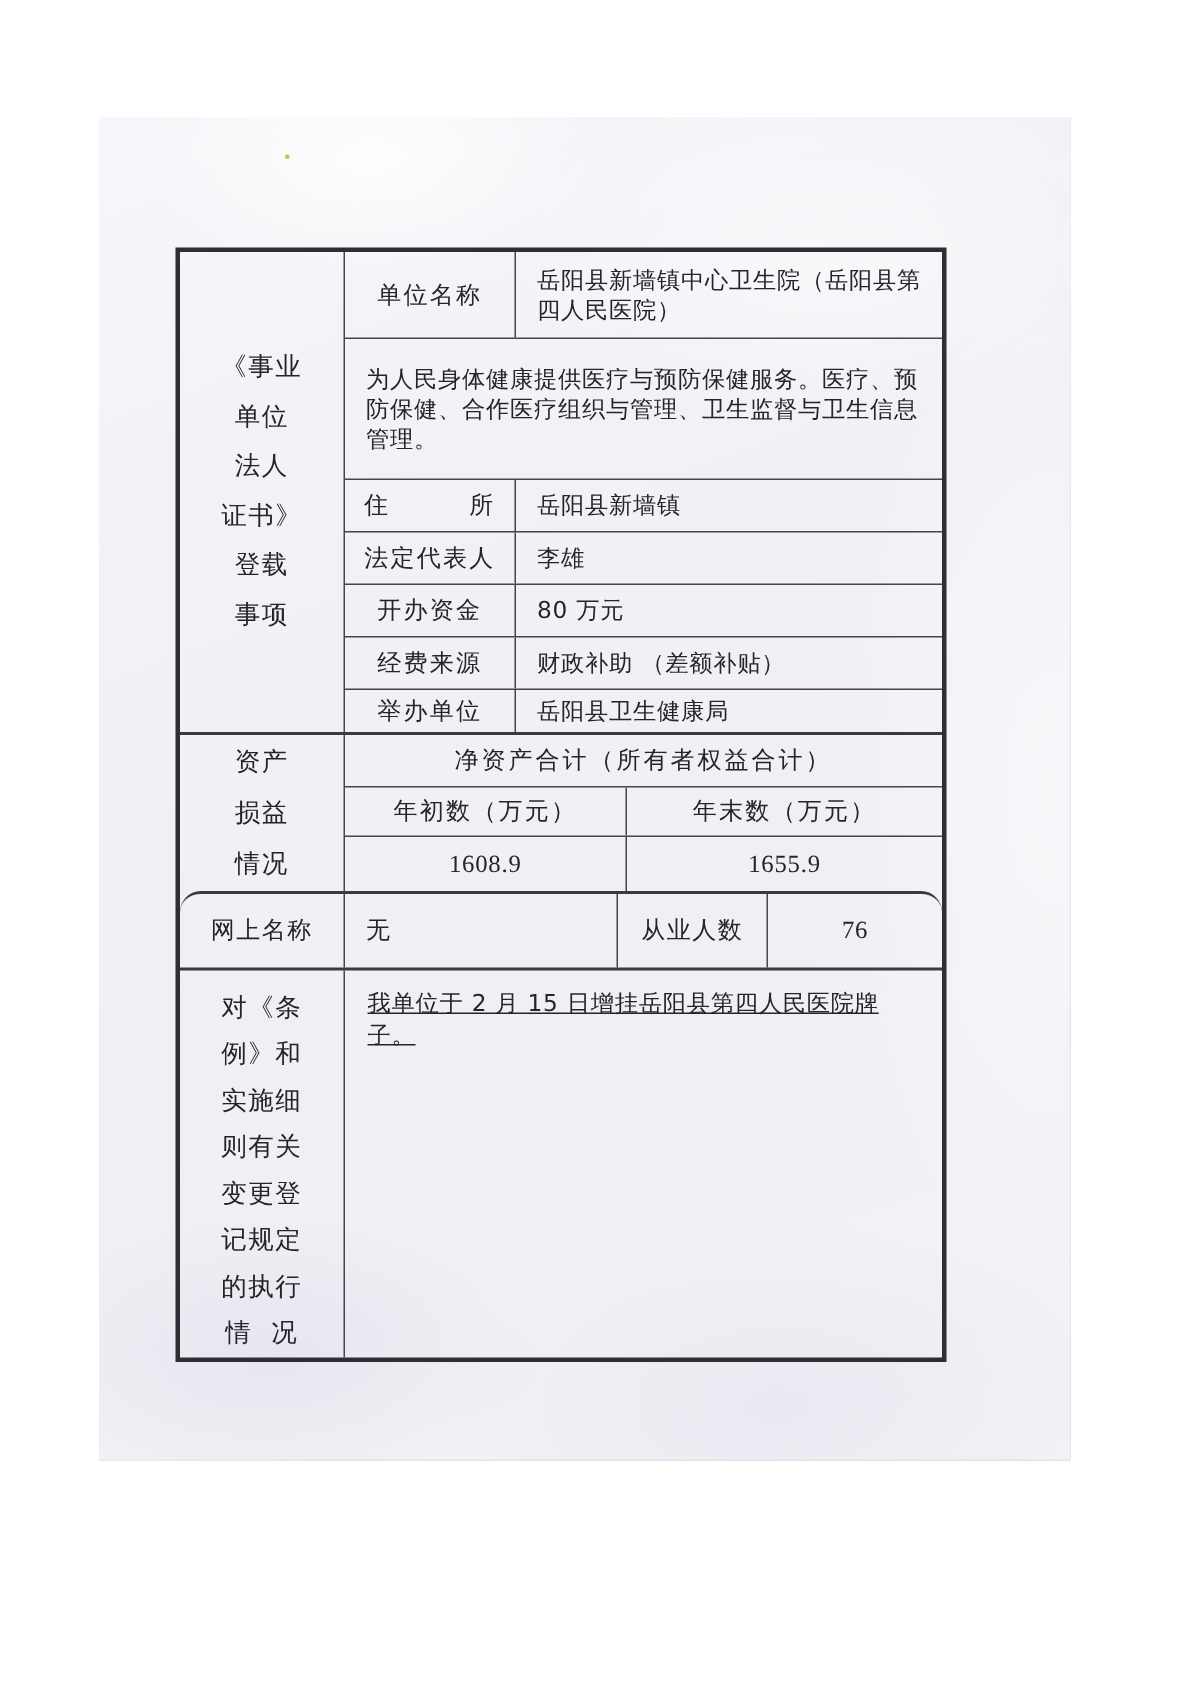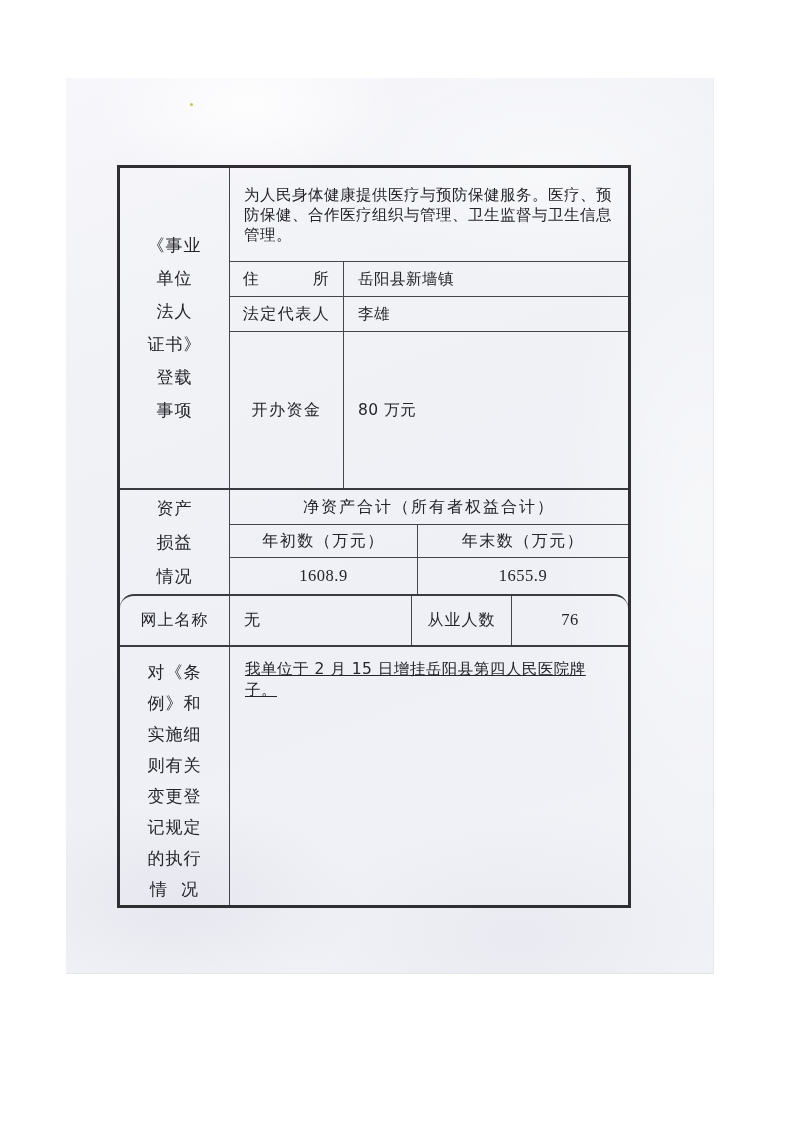--- a/index.html
+++ b/index.html
@@ -110,34 +110,46 @@
     <div class="section sec-cert">
       <div class="side">
         <div class="ln">《事业</div>
         <div class="ln">单位</div>
         <div class="ln">法人</div>
         <div class="ln">证书》</div>
         <div class="ln">登载</div>
         <div class="ln">事项</div>
       </div>
       <div class="rows">
+        <div class="row r1">
+          <div class="cell-label">单位名称</div>
+          <div class="cell-value">岳阳县新墙镇中心卫生院（岳阳县第四人民医院）</div>
+        </div>
         <div class="row r2">
           <div class="cell-value">为人民身体健康提供医疗与预防保健服务。医疗、预防保健、合作医疗组织与管理、卫生监督与卫生信息管理。</div>
         </div>
         <div class="row r3">
           <div class="cell-label">住        所</div>
           <div class="cell-value">岳阳县新墙镇</div>
         </div>
         <div class="row r4">
           <div class="cell-label">法定代表人</div>
           <div class="cell-value">李雄</div>
         </div>
         <div class="row r5">
           <div class="cell-label">开办资金</div>
           <div class="cell-value">80 万元</div>
+        </div>
+        <div class="row r6">
+          <div class="cell-label">经费来源</div>
+          <div class="cell-value">财政补助 （差额补贴）</div>
+        </div>
+        <div class="row">
+          <div class="cell-label">举办单位</div>
+          <div class="cell-value">岳阳县卫生健康局</div>
         </div>
       </div>
     </div>
 
     <div class="section sec-assets">
       <div class="side">
         <div class="ln">资产</div>
         <div class="ln">损益</div>
         <div class="ln">情况</div>
       </div>

